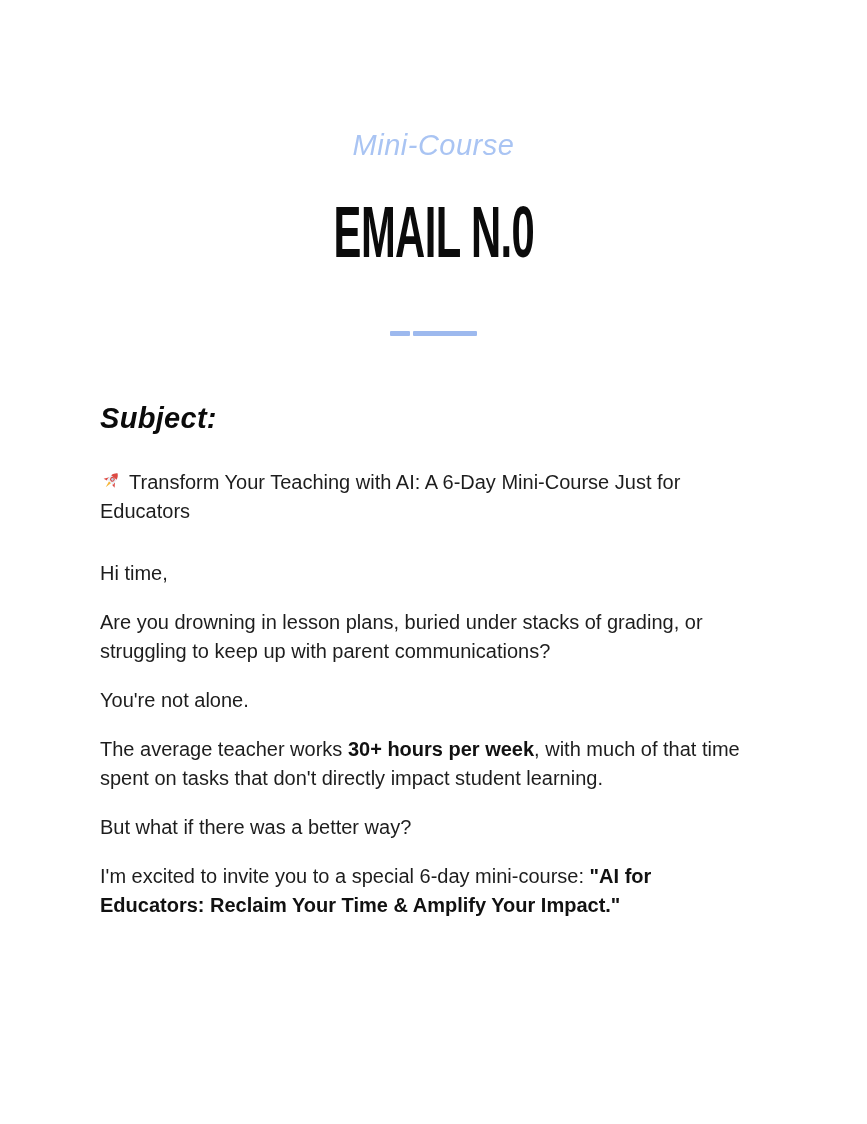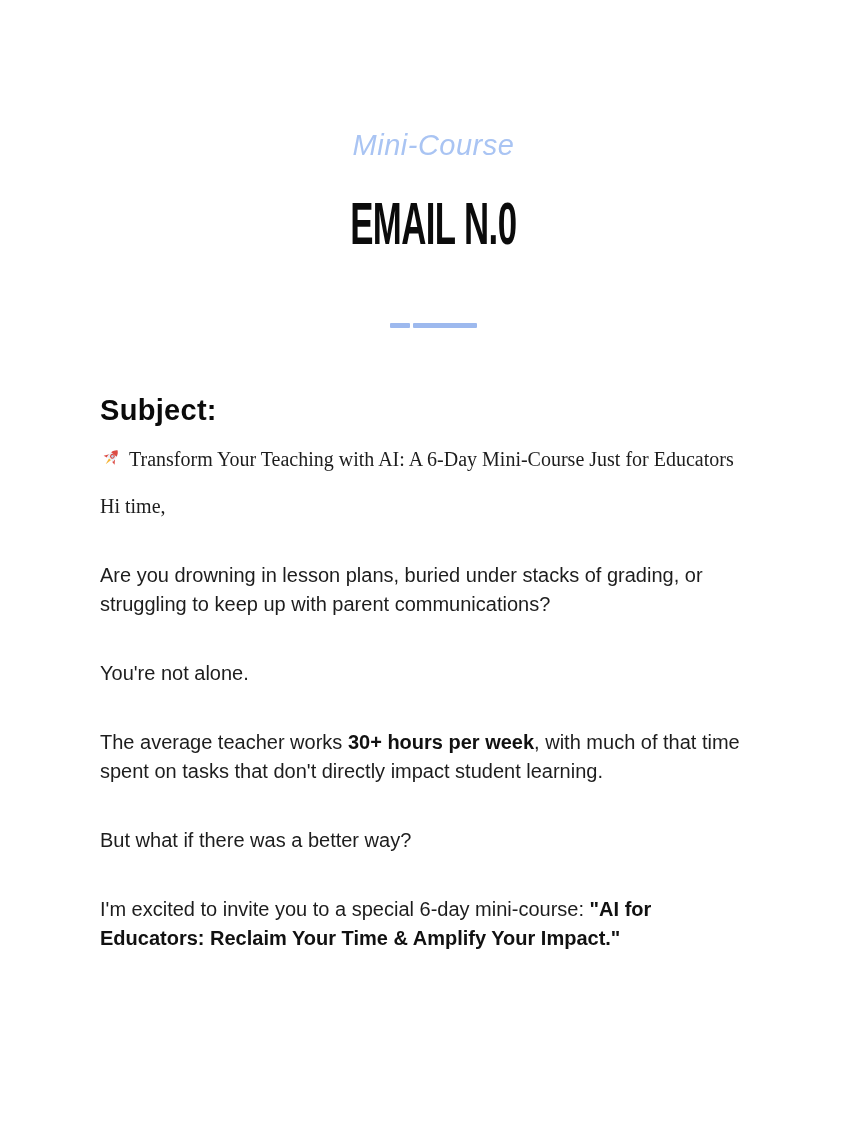--- a/index.html
+++ b/index.html
@@ -17,45 +17,45 @@
     color:var(--text);
   }
   .page{ width:867px; height:1124px; background:var(--bg); }
 
   
   .header{ text-align:center; padding-top:127px; }
   .subtitle{
     font-size:29px; line-height:36px; font-style:italic; font-weight:400;
     color:var(--subtitle); letter-spacing:0.5px;
   }
-  .title{ margin-top:20px; line-height:82px; font-size:60px; white-space:nowrap; }
+  .title{ margin-top:28px; line-height:82px; font-size:72px; white-space:nowrap; }
   .title-inner{
     display:inline-block; font-weight:bold; color:var(--heading);
     transform:scaleX(0.58); transform-origin:50% 50%; letter-spacing:-1px;
   }
   .divider-row{ margin-top:58px; height:5px; font-size:0; }
   .divider-seg{
     display:inline-block; height:5px; background:var(--divider);
     vertical-align:top; border-radius:1px;
   }
   .divider-seg.short{ width:20px; margin-right:3px; }
   .divider-seg.long{ width:64px; }
 
   
   .content{ padding-left:100px; width:740px; }
   .content-inner{ width:640px; }
   h2.sec-heading{
     font-size:29px; line-height:34px; font-weight:bold; color:var(--heading);
-    letter-spacing:0.3px; margin-top:65px;
+    letter-spacing:0.3px; margin-top:65px;font-style:italic;
   }
   h2.sec-heading.second{ margin-top:44px; }
   .para{
-    font-size:20px; line-height:29px; color:var(--text); margin-top:40px;
+    font-size:20px; line-height:29px; color:var(--text); margin-top:20px;
   }
-  .para.first{ margin-top:18px;font-family:Liberation Serif, serif; }
+  .para.first{ margin-top:33px; }
   .para strong{ font-weight:bold; color:#111; }
   .rocket{
     display:inline-block; width:22px; height:22px; vertical-align:-3px;
     margin-right:7px;
   }
 </style>
 </head>
 <body>
 
 <div class="page">

